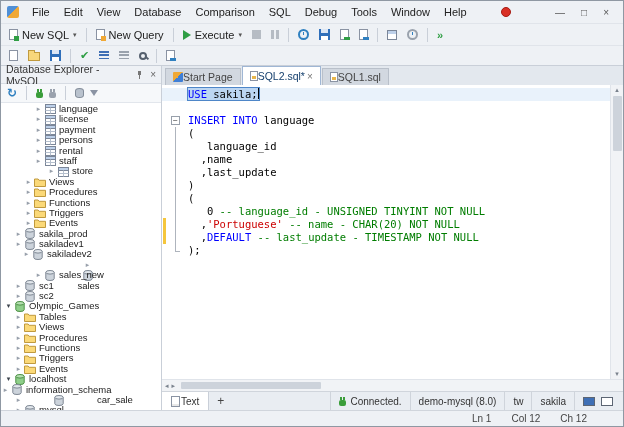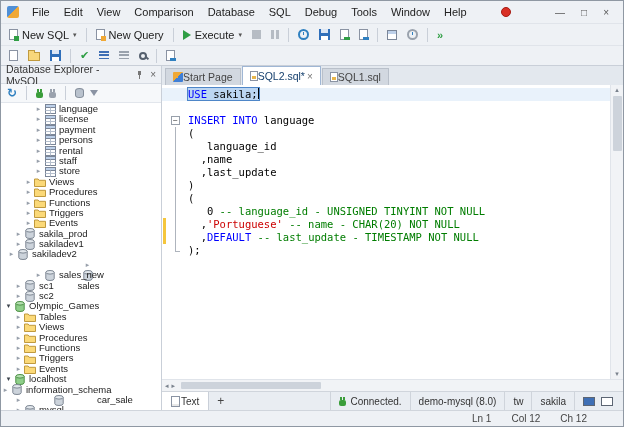--- a/index.html
+++ b/index.html
@@ -126,22 +126,22 @@
 <body>
 
 <div class="window">
 
   <div class="menubar">
     <span class="app-icon"></span>
     <div class="menu-items">
         <div class="menu-item">File</div>
         <div class="menu-item">Edit</div>
         <div class="menu-item">View</div>
+        <div class="menu-item">Database</div>
         <div class="menu-item">Comparison</div>
-        <div class="menu-item">Database</div>
         <div class="menu-item">SQL</div>
         <div class="menu-item">Debug</div>
         <div class="menu-item">Tools</div>
         <div class="menu-item">Window</div>
         <div class="menu-item">Help</div>
       </div>
     <span class="mb-spacer"></span>
     <span class="rec-dot"></span>
     <div class="win-controls">
       <span>—</span>
@@ -313,21 +313,21 @@
             <span class="tree-icon">
               <svg width="11" height="10" viewBox="0 0 11 10">
                 <rect x="0.5" y="0.5" width="10" height="9" fill="#fff" stroke="#7b8698"></rect>
                 <rect x="0.5" y="0.5" width="10" height="3" fill="#bdd0e9" stroke="#7b8698"></rect>
                 <line x1="0.5" y1="6.5" x2="10.5" y2="6.5" stroke="#b6c0ce"></line>
                 <line x1="5.5" y1="3.5" x2="5.5" y2="9.5" stroke="#b6c0ce"></line>
               </svg>
             </span>
             <span class="tree-label">staff</span>
           </div>
-          <div class="tree-row" style="padding-left: 33px;">
+          <div class="tree-row" style="padding-left: 46px;">
             <span class="tree-arrow">▸</span>
             <span class="tree-icon">
               <svg width="11" height="10" viewBox="0 0 11 10">
                 <rect x="0.5" y="0.5" width="10" height="9" fill="#fff" stroke="#7b8698"></rect>
                 <rect x="0.5" y="0.5" width="10" height="3" fill="#bdd0e9" stroke="#7b8698"></rect>
                 <line x1="0.5" y1="6.5" x2="10.5" y2="6.5" stroke="#b6c0ce"></line>
                 <line x1="5.5" y1="3.5" x2="5.5" y2="9.5" stroke="#b6c0ce"></line>
               </svg>
             </span>
             <span class="tree-label">store</span>
@@ -390,21 +390,21 @@
           <div class="tree-row" style="padding-left: 13px;">
             <span class="tree-arrow">▸</span>
             <span class="tree-icon">
               <svg width="10" height="11" viewBox="0 0 10 11">
                 <path d="M0.8 2.3 v6.4 a4.2 1.8 0 0 0 8.4 0 v-6.4" fill="#ccd3db" stroke="#7e8793"></path>
                 <ellipse cx="5" cy="2.3" rx="4.2" ry="1.8" fill="#e2e7ec" stroke="#7e8793"></ellipse>
               </svg>
             </span>
             <span class="tree-label">sakiladev1</span>
           </div>
-          <div class="tree-row" style="padding-left: 6px; align-items: flex-end;">
+          <div class="tree-row" style="padding-left: 21px; align-items: flex-end;">
             <span class="tree-arrow">▸</span>
             <span class="tree-icon">
               <svg width="10" height="11" viewBox="0 0 10 11">
                 <path d="M0.8 2.3 v6.4 a4.2 1.8 0 0 0 8.4 0 v-6.4" fill="#ccd3db" stroke="#7e8793"></path>
                 <ellipse cx="5" cy="2.3" rx="4.2" ry="1.8" fill="#e2e7ec" stroke="#7e8793"></ellipse>
               </svg>
             </span>
             <span class="tree-label">sakiladev2</span>
           </div>
           <div class="tree-row" style="padding-left: 13px; flex-direction: column;">

